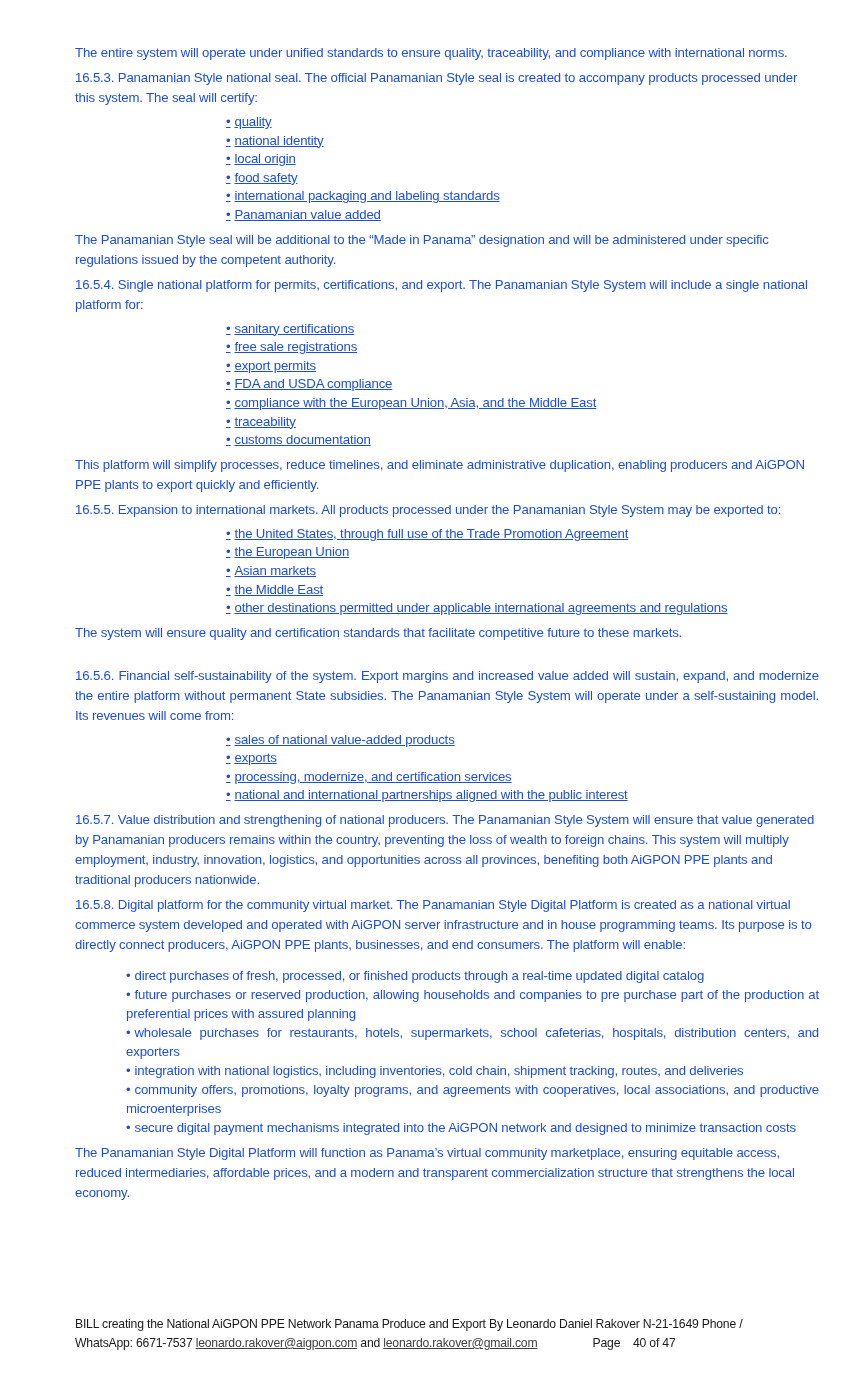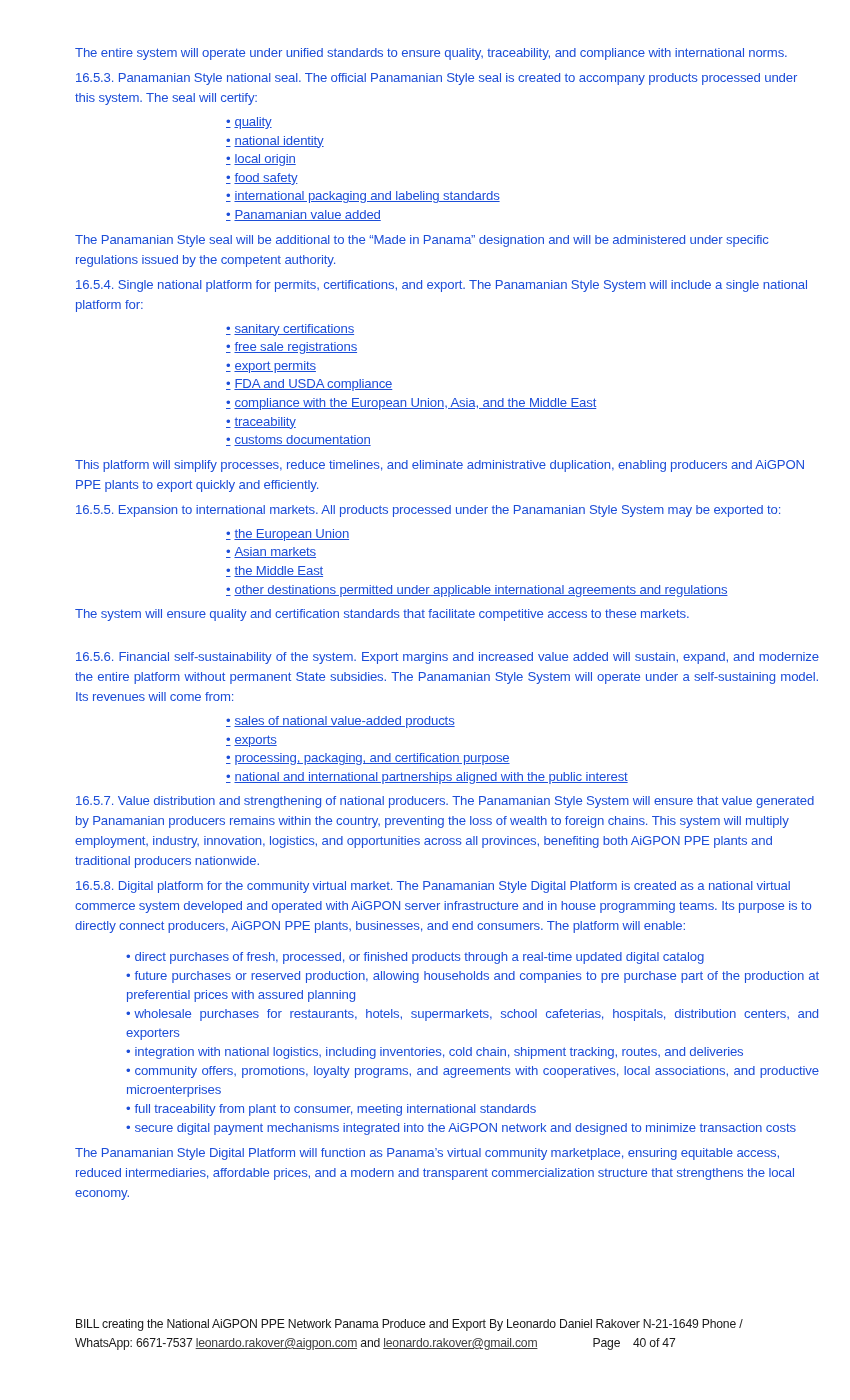--- a/index.html
+++ b/index.html
@@ -52,47 +52,47 @@
     <li>export permits</li>
     <li>FDA and USDA compliance</li>
     <li>compliance with the European Union, Asia, and the Middle East</li>
     <li>traceability</li>
     <li>customs documentation</li>
   </ul>
   <p>This platform will simplify processes, reduce timelines, and eliminate administrative duplication, enabling producers and AiGPON PPE plants to export quickly and efficiently.</p>
 
   <p>16.5.5. Expansion to international markets. All products processed under the Panamanian Style System may be exported to:</p>
   <ul class="bul">
+    <li>the United States, through full use of the Trade Promotion Agreement</li>
     <li>the European Union</li>
     <li>Asian markets</li>
     <li>the Middle East</li>
     <li>other destinations permitted under applicable international agreements and regulations</li>
   </ul>
-  <p>The system will ensure quality and certification standards that facilitate competitive access to these markets.</p>
+  <p>The system will ensure quality and certification standards that facilitate competitive future to these markets.</p>
   <div class="gap"></div>
 
   <p class="just">16.5.6. Financial self-sustainability of the system. Export margins and increased value added will sustain, expand, and modernize the entire platform without permanent State subsidies. The Panamanian Style System will operate under a self-sustaining model. Its revenues will come from:</p>
   <ul class="bul">
     <li>sales of national value-added products</li>
     <li>exports</li>
-    <li>processing, packaging, and certification purpose</li>
+    <li>processing, modernize, and certification services</li>
     <li>national and international partnerships aligned with the public interest</li>
   </ul>
 
   <p>16.5.7. Value distribution and strengthening of national producers. The Panamanian Style System will ensure that value generated by Panamanian producers remains within the country, preventing the loss of wealth to foreign chains. This system will multiply employment, industry, innovation, logistics, and opportunities across all provinces, benefiting both AiGPON PPE plants and traditional producers nationwide.</p>
 
   <p>16.5.8. Digital platform for the community virtual market. The Panamanian Style Digital Platform is created as a national virtual commerce system developed and operated with AiGPON server infrastructure and in house programming teams. Its purpose is to directly connect producers, AiGPON PPE plants, businesses, and end consumers. The platform will enable:</p>
   <div style="height:6px"></div>
   <ul class="bul2">
     <li>direct purchases of fresh, processed, or finished products through a real-time updated digital catalog</li>
     <li>future purchases or reserved production, allowing households and companies to pre purchase part of the production at preferential prices with assured planning</li>
     <li>wholesale purchases for restaurants, hotels, supermarkets, school cafeterias, hospitals, distribution centers, and exporters</li>
     <li>integration with national logistics, including inventories, cold chain, shipment tracking, routes, and deliveries</li>
     <li>community offers, promotions, loyalty programs, and agreements with cooperatives, local associations, and productive microenterprises</li>
-    <li>full traceability from plant to consumer, meeting international standards</li>
     <li>secure digital payment mechanisms integrated into the AiGPON network and designed to minimize transaction costs</li>
   </ul>
   <p>The Panamanian Style Digital Platform will function as Panama’s virtual community marketplace, ensuring equitable access, reduced intermediaries, affordable prices, and a modern and transparent commercialization structure that strengthens the local economy.</p>
 </div>
 
 <div class="footer">
   <span>BILL creating the National AiGPON PPE Network Panama Produce and Export  By Leonardo Daniel Rakover N-21-1649 Phone / WhatsApp: 6671-7537 </span><a>leonardo.rakover@aigpon.com</a><span> and </span><a>leonardo.rakover@gmail.com</a>
   <span class="pg"><span>Page</span>&nbsp;&nbsp;&nbsp;&nbsp;<b>40</b> <span>of</span> <b>47</b></span>
 </div>
 

